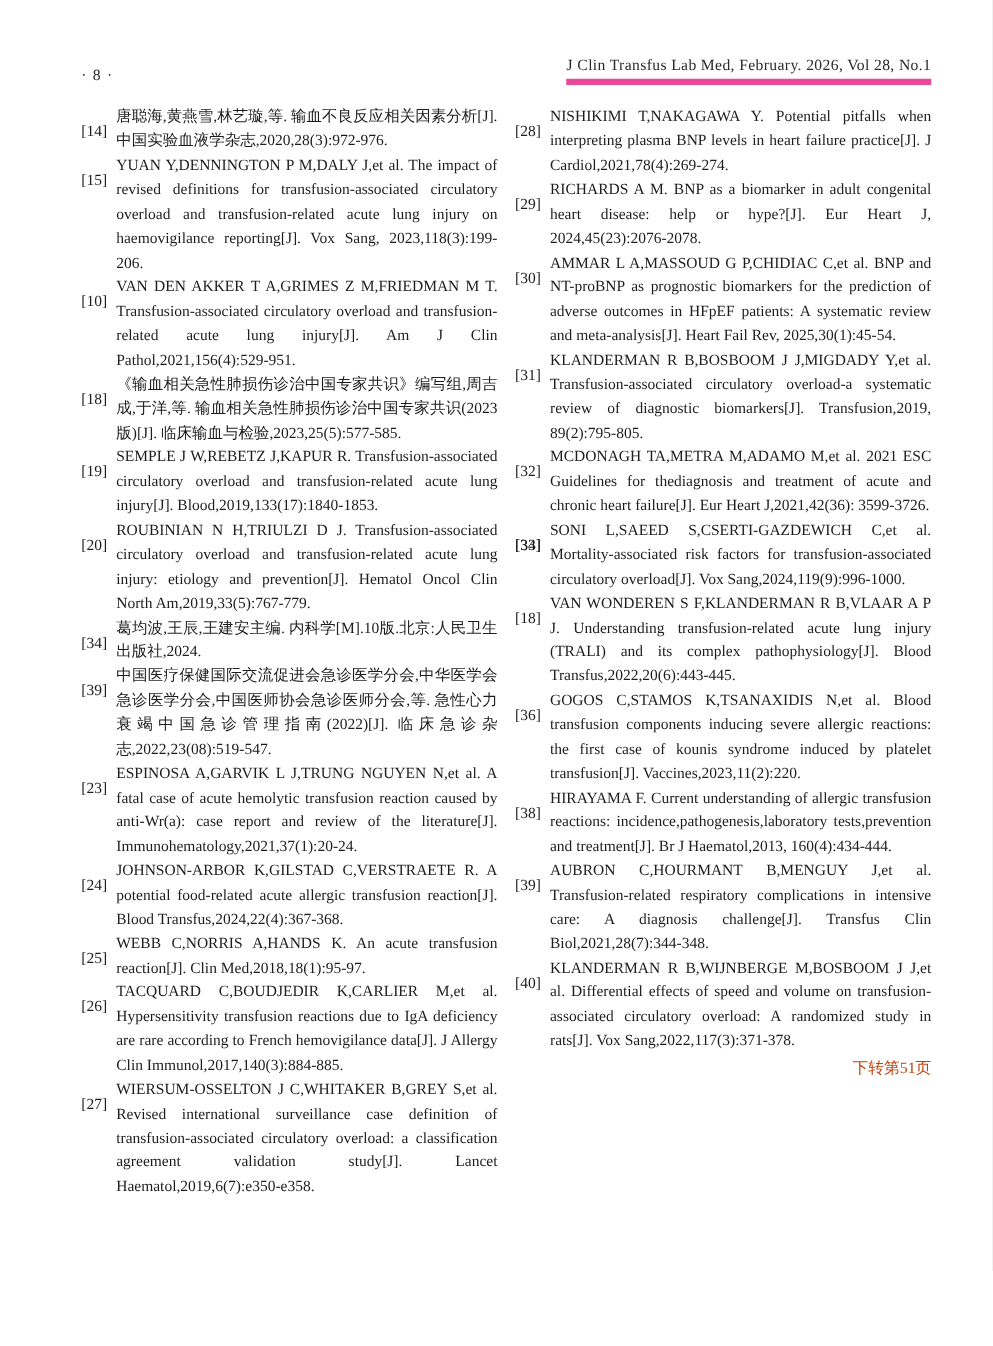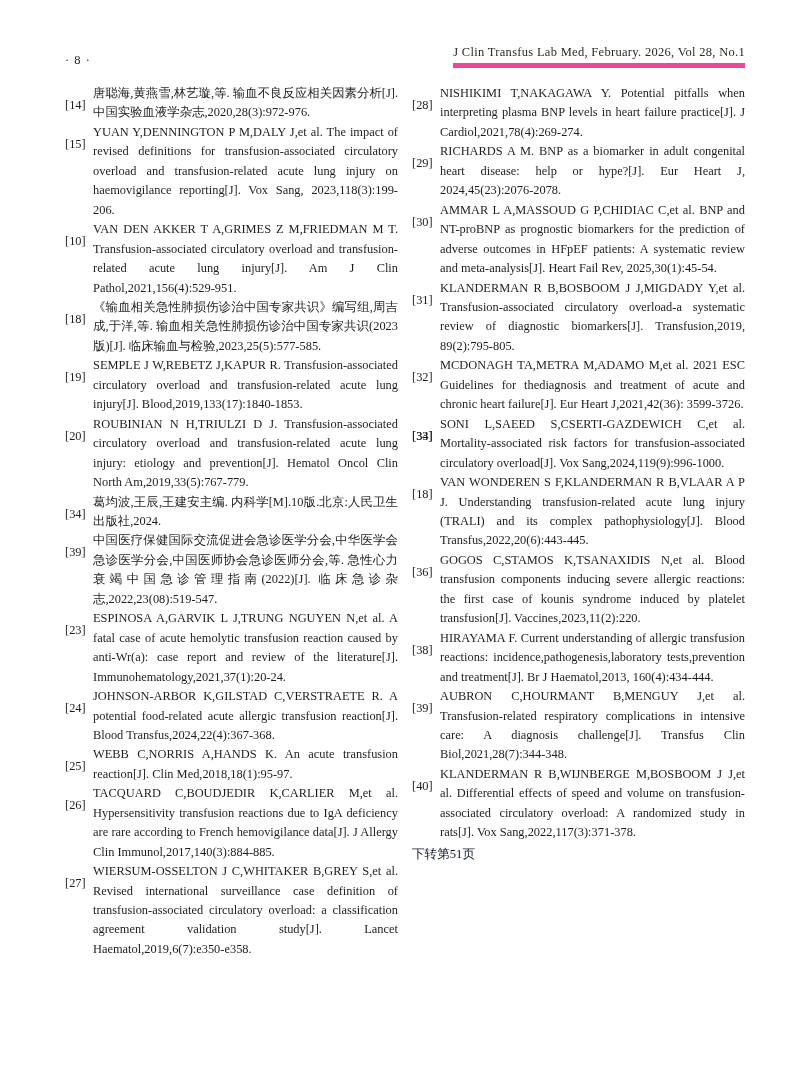--- a/index.html
+++ b/index.html
@@ -61,23 +61,23 @@
   .ref-num {
     position: absolute;
     left: 0;
     top: 0;
     margin-top: 12px;
   }
 
   .cont-note {
     font-size: 12.6px;
     line-height: 19.45px;
-    text-align: left;
+    text-align: right;
     margin-top: 2px;
-    color: #0f172a;
+    color: #c2410c;
   }
 </style>
 </head>
 <body>
 
 <div class="page">
 
   <div class="page-header">
     <span class="page-number">· 8 ·</span>
     <span class="journal-line">J Clin Transfus Lab Med, February. 2026, Vol 28, No.1</span>

